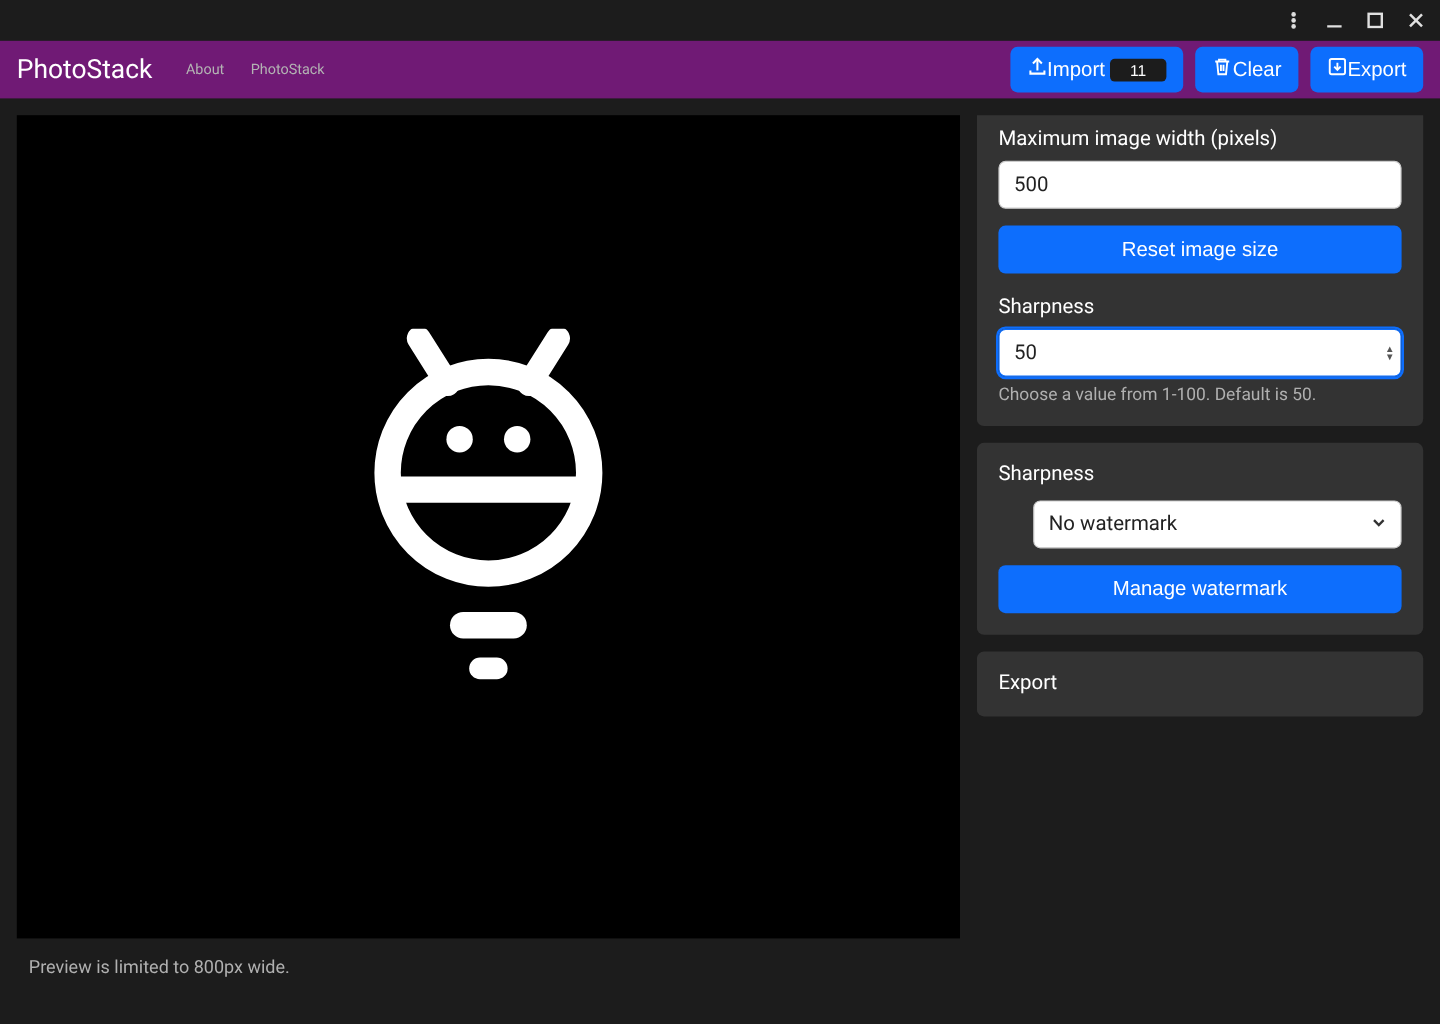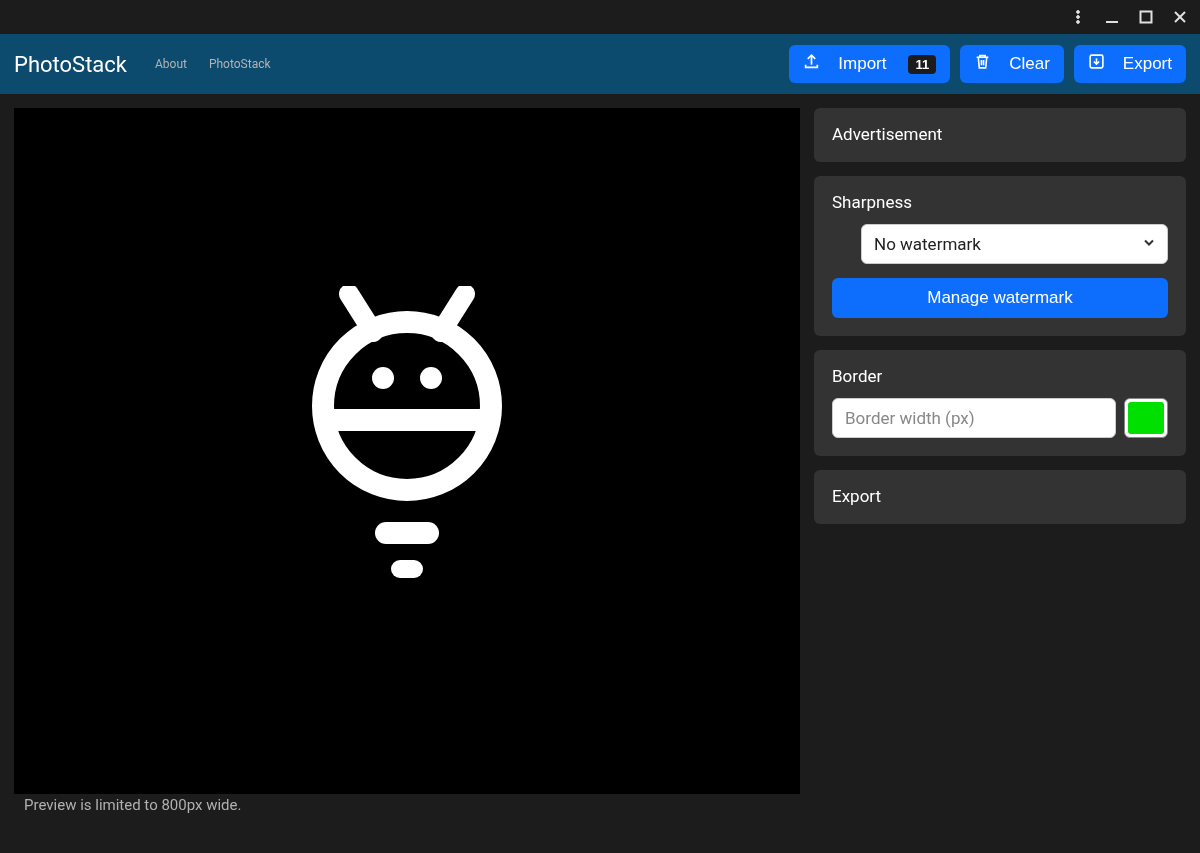--- a/index.html
+++ b/index.html
@@ -25,22 +25,22 @@
     width: 28px;
     height: 28px;
     display: flex;
     align-items: center;
     justify-content: center;
     color: #e0e0e0;
   }
   .titlebar .win-btn svg { stroke: #e0e0e0; }
   
   .navbar {
-    background: #0c4a6e;
-    height: 60px;
+    background: #701a75;
+    height: 48px;
     display: flex;
     align-items: center;
     padding: 0 14px;
   }
   .brand {
     font-size: 22px;
     font-weight: 400;
     color: #fff;
     margin-right: 28px;
   }
@@ -53,32 +53,32 @@
   .nav-spacer { flex: 1; }
   .btn {
     background: #0d6efd;
     color: #fff;
     border: none;
     border-radius: 6px;
     padding: 8px 14px;
     font-size: 17px;
     display: inline-flex;
     align-items: center;
-    gap: 18px;
+    gap: 0;
     cursor: pointer;
     margin-left: 10px;
   }
   .btn svg { width: 17px; height: 17px; }
   .badge {
     background: #1c1c1c;
     color: #fff;
     border-radius: 4px;
     font-size: 13px;
-    font-weight: 700;
-    padding: 2px 7px;
+    font-weight: 400;
+    padding: 2px 17px;
     margin-left: 4px;
     text-align: center;
   }
   
   .main {
     display: flex;
     height: calc(853px - 34px - 60px);
   }
   .preview-col {
     flex: 1;
@@ -91,21 +91,21 @@
     flex: 0 0 auto;
     height: 686px;
     position: relative;
     display: flex;
     align-items: center;
     justify-content: center;
   }
   .preview-note {
     color: #b0b0b0;
     font-size: 15px;
-    padding: 2px 10px;
+    padding: 15px 10px;
   }
   
   .sidebar {
     width: 386px;
     padding: 0 14px 14px 0;
     overflow-y: hidden;
   }
   .panel {
     background: #333333;
     border-radius: 6px;
@@ -310,48 +310,51 @@
             <rect x="94" y="274" width="32" height="18" rx="9"></rect>
           </g>
         </svg>
       </div>
     </div>
     <div class="preview-note">Preview is limited to 800px wide.</div>
   </div>
 
   <div class="sidebar">
 
-
-    <div class="panel">
-      <div class="panel-title only">Advertisement</div>
+    <div class="panel first">
+      <label class="label">Maximum image width (pixels)</label>
+      <input class="input" type="text" value="500" style="">
+      <button class="btn-block">Reset image size</button>
+
+      <label class="label gap-top">Sharpness</label>
+      <div class="input-number-wrap">
+        <input class="input focused" type="text" value="50" style="">
+        <div class="spinners">
+          <span>▲</span>
+          <span>▼</span>
+        </div>
+      </div>
+      <div class="help">Choose a value from 1-100. Default is 50.</div>
     </div>
+
 
     <div class="panel">
       <div class="panel-title">Sharpness</div>
       <div class="select-wrap">
         <select class="select">
           <option>No watermark</option>
         </select>
         <span class="chev">
           <svg width="14" height="14" viewBox="0 0 14 14">
               <path d="M3 5l4 4 4-4" fill="none" stroke="#333" stroke-width="2"></path>
             </svg>
         </span>
       </div>
       <button class="btn-block">Manage watermark</button>
     </div>
 
-    <div class="panel">
-      <div class="panel-title">Border</div>
-      <div class="border-row">
-        <input class="input" type="text" placeholder="Border width (px)" style="">
-        <div class="color-swatch">
-          <div class="color-swatch-inner" style="background:#00e000;"></div>
-        </div>
-      </div>
-    </div>
 
     <div class="panel">
       <div class="panel-title only">Export</div>
     </div>
 
   </div>
 </div>
 
 </body></html>

